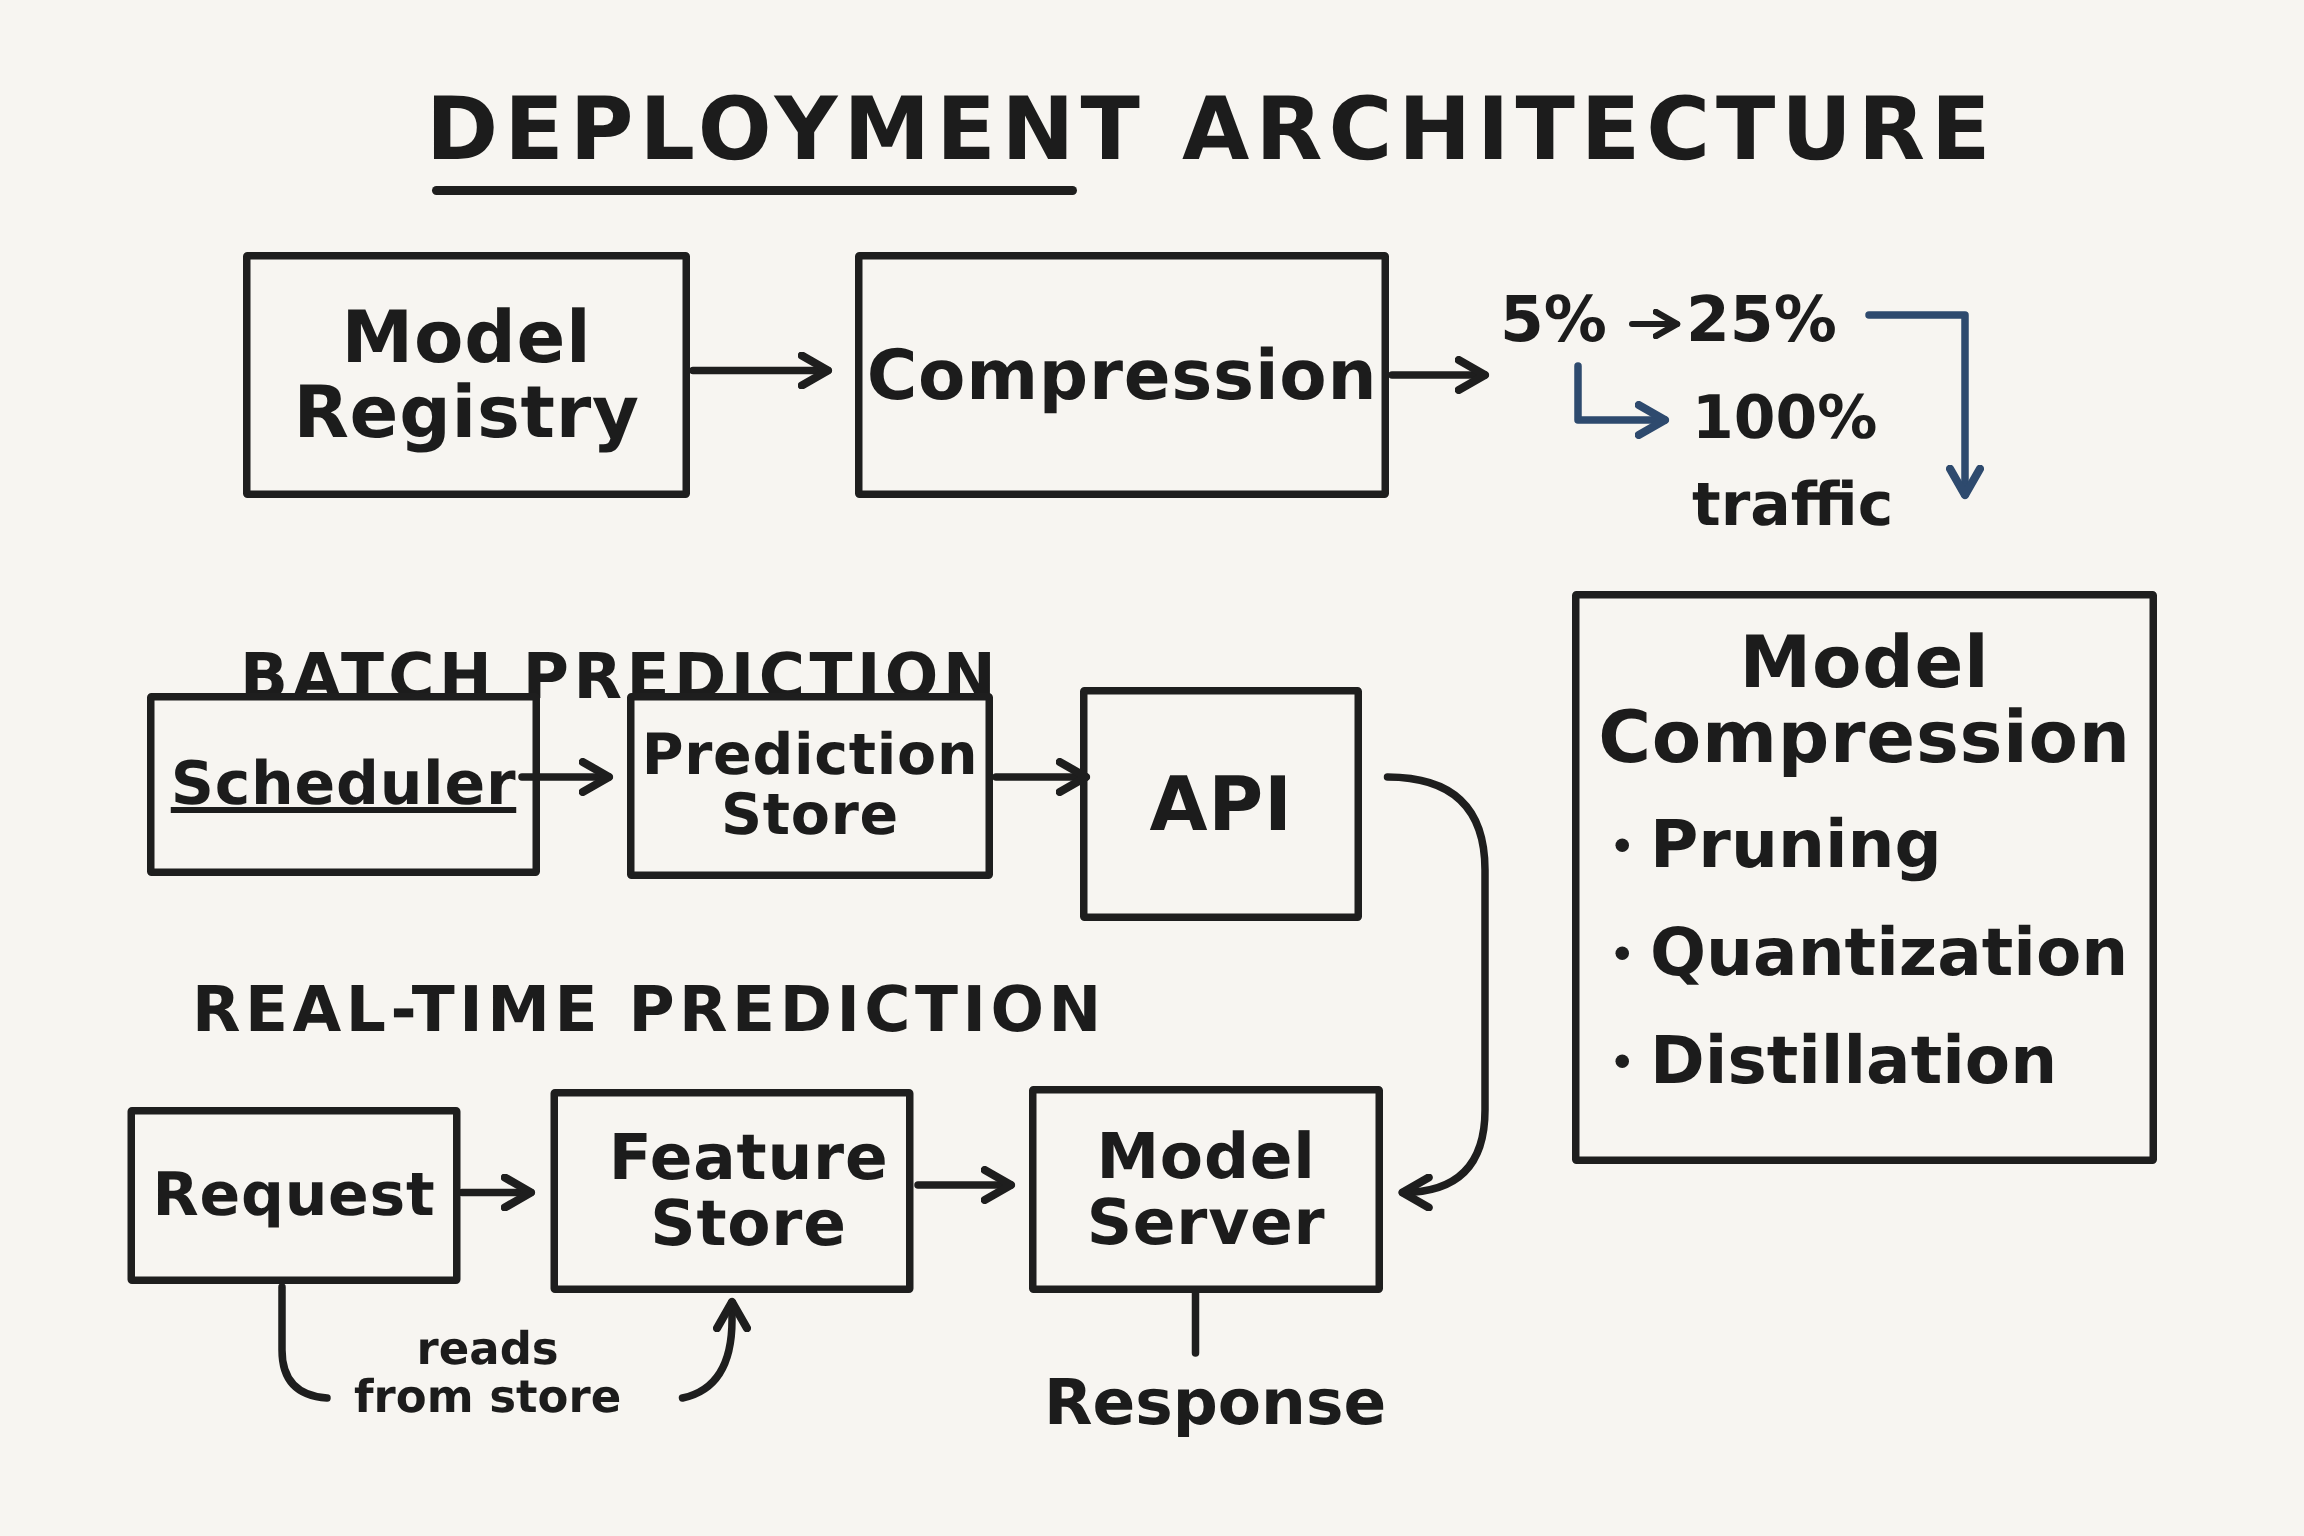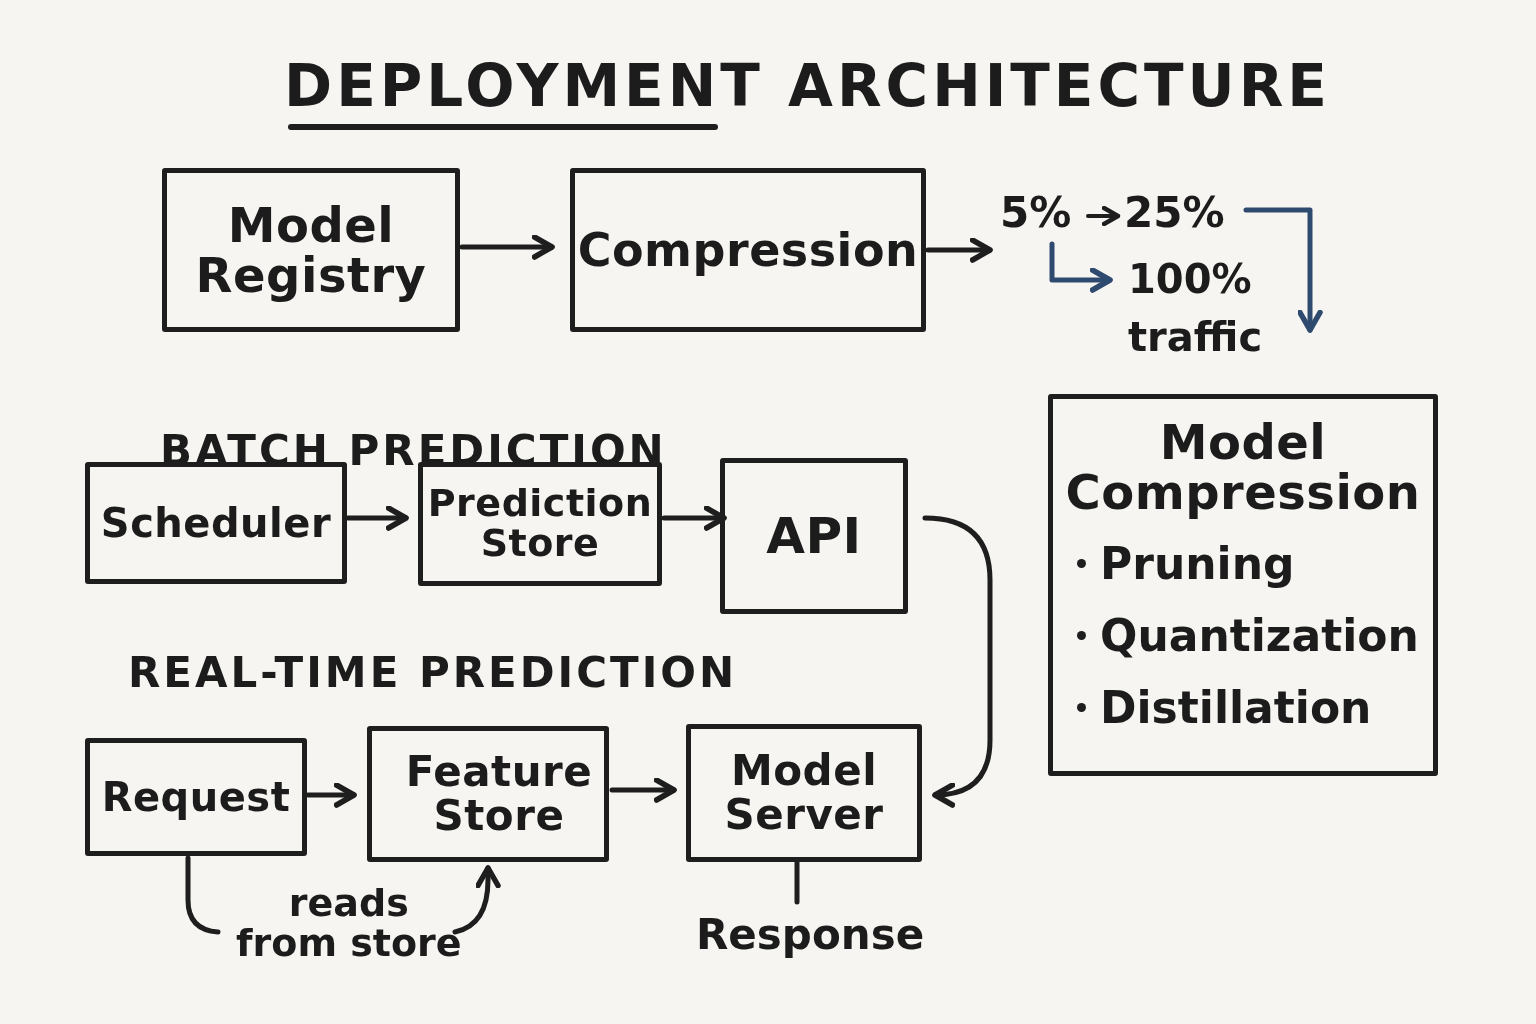--- a/index.html
+++ b/index.html
@@ -78,21 +78,21 @@
 <div class="box" style="left:570px; top:168px; width:356px; height:164px;">
   <span class="lbl" style="font-size:46px;">Compression</span>
 </div>
 
 <div class="ann" style="left:1000px; top:188px; font-size:42px;">5%</div>
 <div class="ann" style="left:1124px; top:188px; font-size:42px;">25%</div>
 <div class="ann" style="left:1128px; top:256px; font-size:40px;">100%</div>
 <div class="ann" style="left:1128px; top:314px; font-size:40px;">traffic</div>
 
 <div class="heading" style="left:160px; top:388px; font-size:42px;margin-top:38px;">BATCH PREDICTION</div>
-<div class="box" style="left:85px; top:462px; width:262px; height:122px;">
+<div class="box" style="left:98px; top:462px; width:262px; height:122px;text-decoration:underline;">
   <span class="lbl" style="font-size:40px;">Scheduler</span>
 </div>
 <div class="box" style="left:418px; top:462px; width:244px; height:124px;">
   <span class="lbl" style="font-size:38px;">Prediction</span>
   <span class="lbl" style="font-size:38px;">Store</span>
 </div>
 <div class="box" style="left:720px; top:458px; width:188px; height:156px;">
   <span class="lbl" style="font-size:50px;">API</span>
 </div>
 
@@ -101,21 +101,21 @@
   <span class="lbl" style="font-size:40px;">Request</span>
 </div>
 <div class="box" style="left:367px; top:726px; width:242px; height:136px;padding-left:22px;">
   <span class="lbl" style="font-size:42px;">Feature</span>
   <span class="lbl" style="font-size:42px;">Store</span>
 </div>
 <div class="box" style="left:686px; top:724px; width:236px; height:138px;">
   <span class="lbl" style="font-size:42px;">Model</span>
   <span class="lbl" style="font-size:42px;">Server</span>
 </div>
-<div class="ann" style="left:236px; top:884px; text-align:center; line-height:1.05; font-size:38px;">
+<div class="ann" style="left:236px; top:884px; text-align:center; line-height:1.05; font-size:30px;">
   <span style="display:block;">reads</span>
   <span style="display:block;">from store</span>
 </div>
 <div class="ann" style="left:696px; top:910px; font-size:42px;">Response</div>
 
 <div class="box" style="left:1048px; top:394px; width:390px; height:382px; justify-content:flex-start; padding-top:18px;">
   <span class="lbl" style="font-size:48px;">Model</span>
   <span class="lbl" style="font-size:48px;">Compression</span>
   <ul class="bullets">
     <li>

